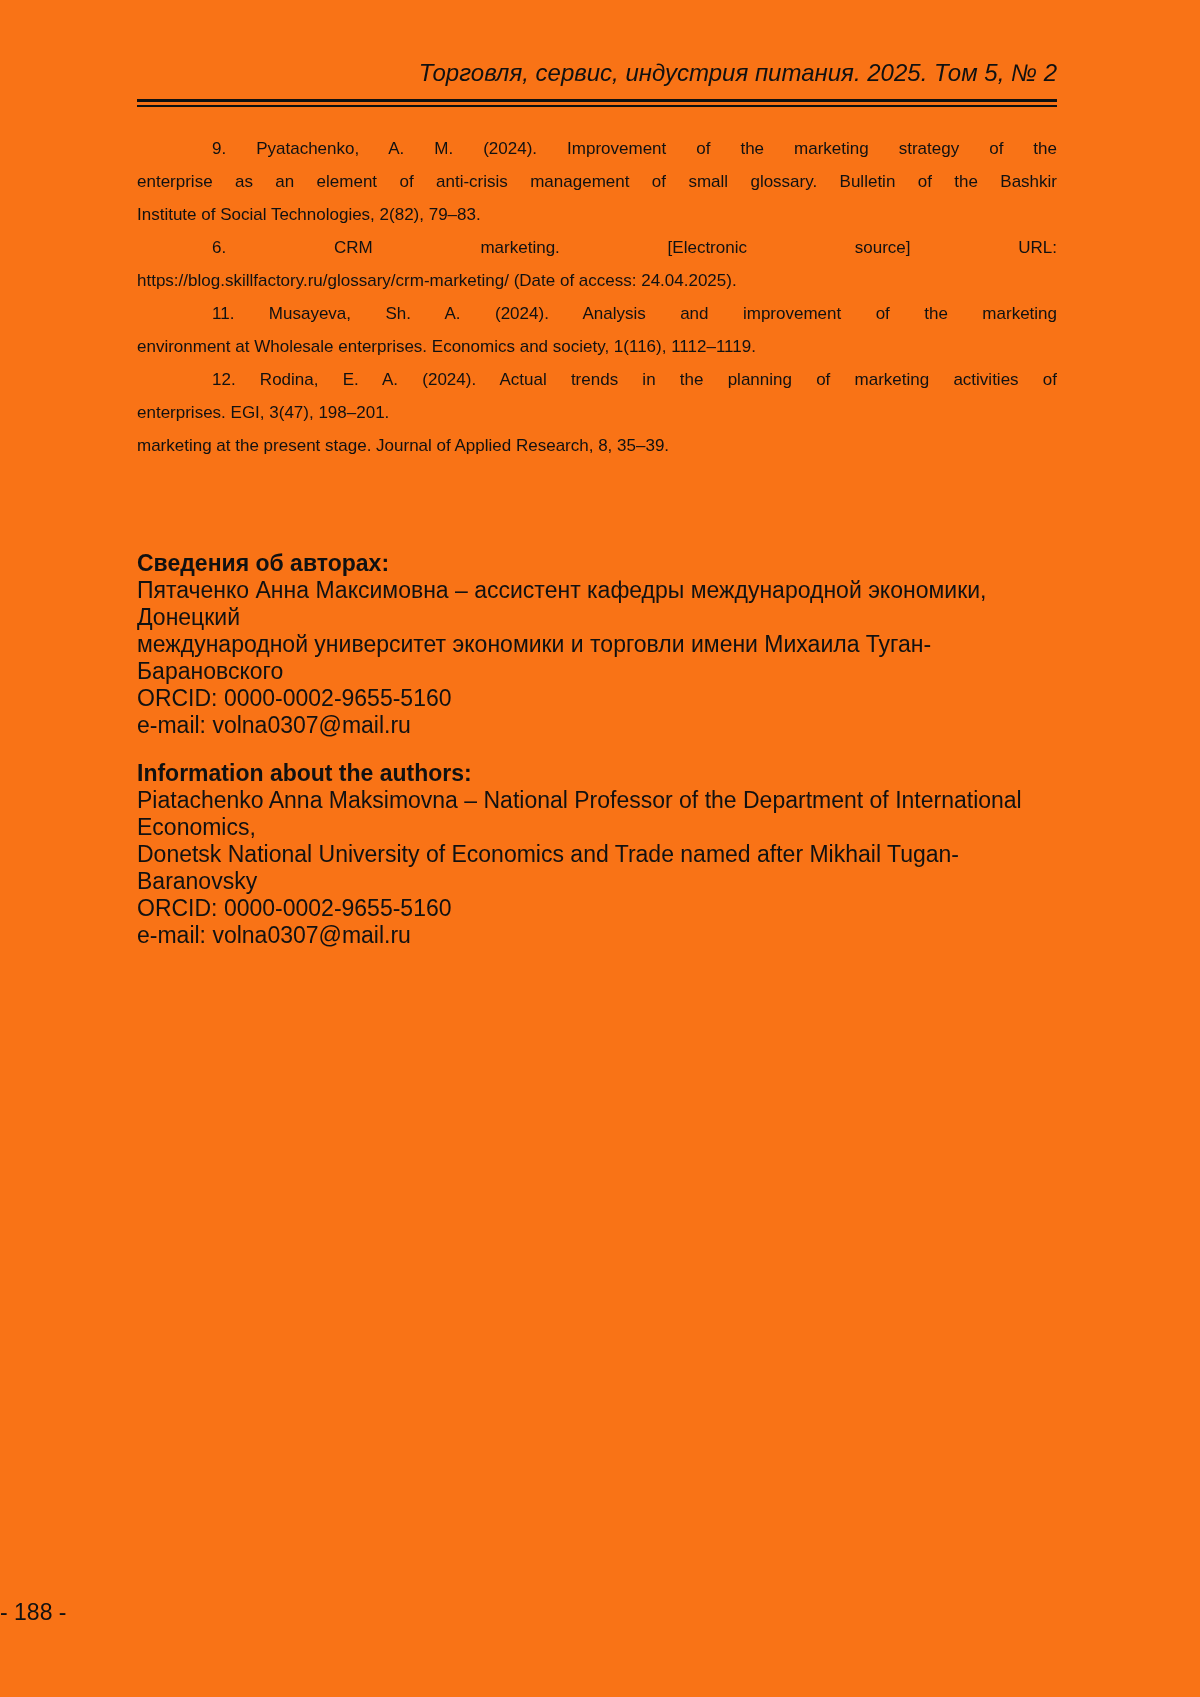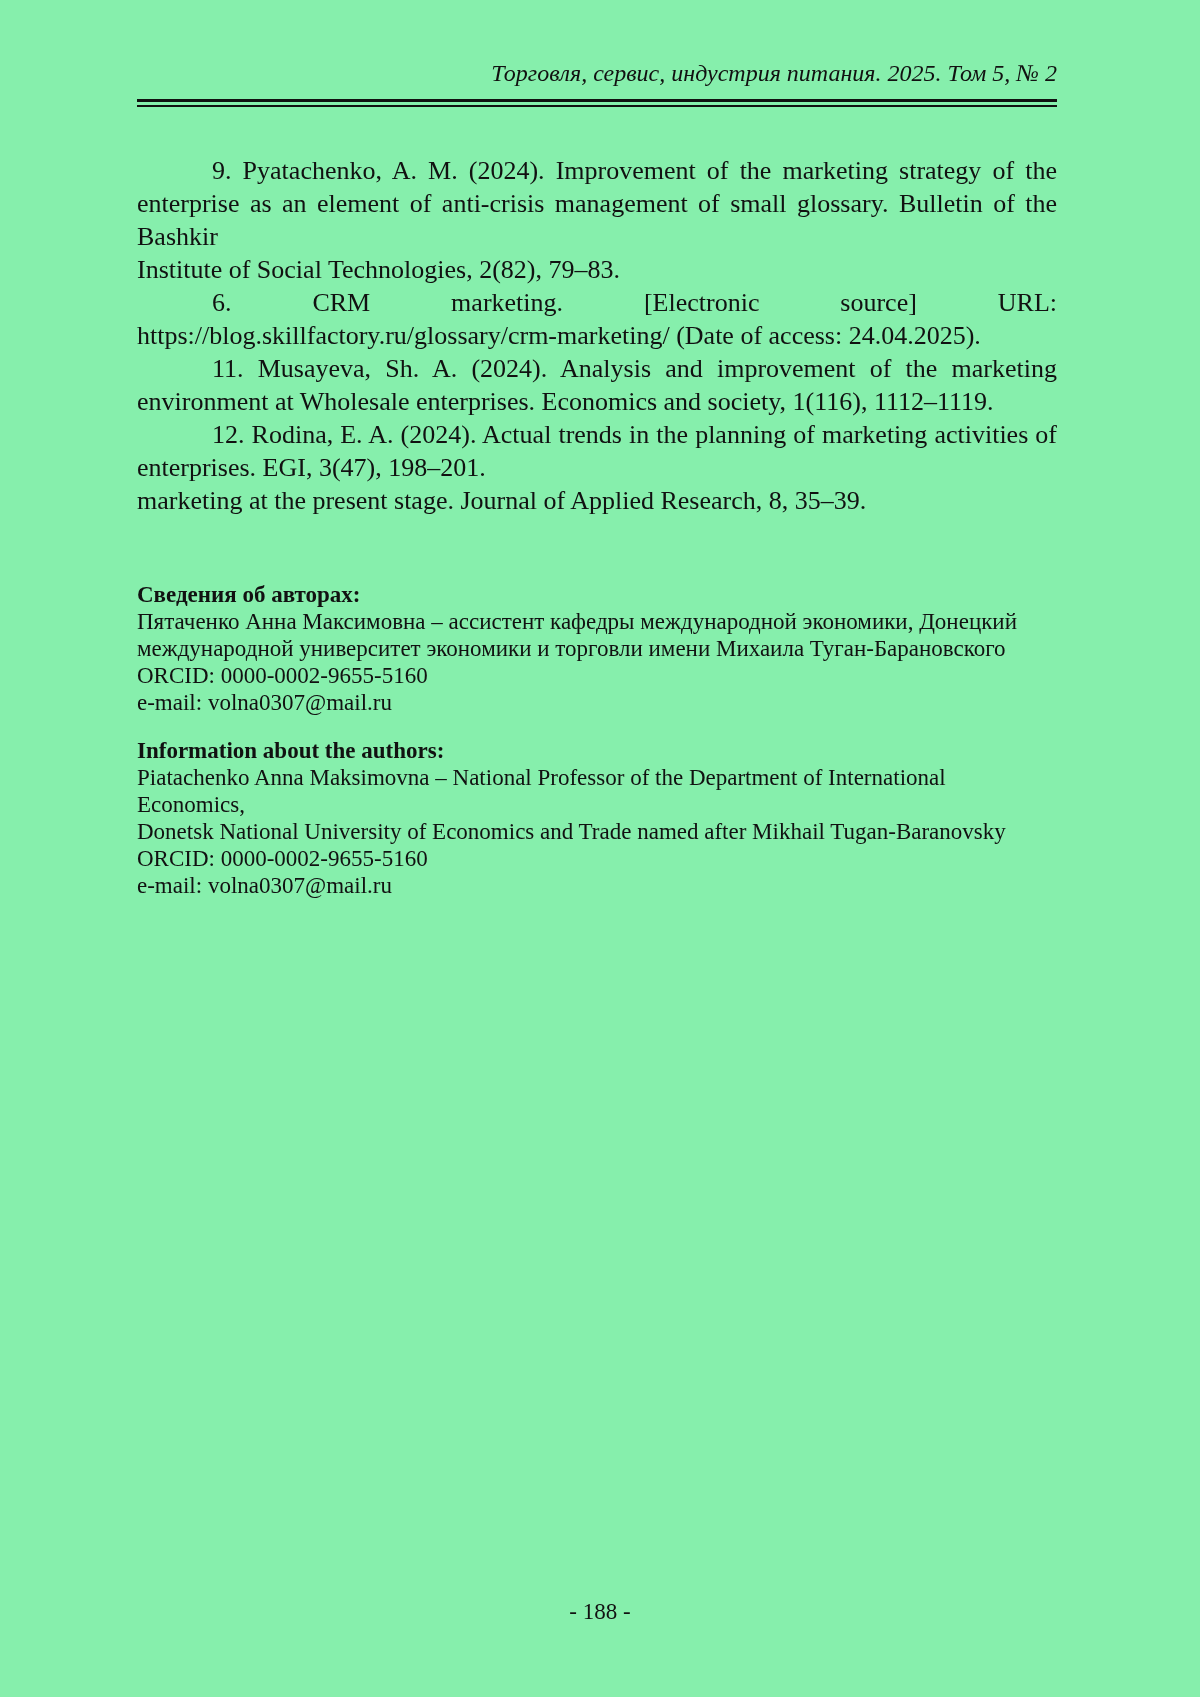--- a/index.html
+++ b/index.html
@@ -4,23 +4,23 @@
 <style>
   html, body {
     margin: 0;
     padding: 0;
     background: #ffffff;
   }
   .page {
     position: relative;
     width: 1200px;
     height: 1697px;
-    background: #86efac;
+    background: #f97316;
     color: #111111;
-    font-family: Liberation Serif, serif;
+    font-family: Liberation Sans, sans-serif;
     overflow: hidden;
   }
   .content {
     position: absolute;
     left: 137px;
     top: 0;
     width: 920px;
   }
   .journal-header {
     padding-top: 58px;
@@ -30,58 +30,58 @@
     text-align: right;
     white-space: nowrap;
   }
   .header-rule {
     margin-top: 11px;
     height: 3px;
     border-top: 3px solid #111111;
     border-bottom: 2px solid #111111;
   }
   .references {
-    margin-top: 47px;
-    font-size: 26px;
+    margin-top: 25px;
+    font-size: 17px;
   }
   .reference { }
   .ref-line {
     line-height: 33px;
     text-align: justify;
     text-align-last: justify;
     white-space: normal;
   }
   .ref-line.first {
     text-indent: 75px;
   }
   .ref-line.last {
     text-align-last: left;
   }
   .authors-block {
     font-size: 23px;
   }
   .authors-block.ru {
-    margin-top: 64px;
+    margin-top: 88px;
   }
   .authors-block.en {
     margin-top: 21px;
   }
   .authors-heading {
     font-weight: bold;
     line-height: 27px;
   }
   .author-line {
     line-height: 27px;
   }
   .page-number {
     position: absolute;
     top: 1598px;
     left: 0;
     width: 1200px;
-    text-align: center;
+    text-align: left;
     font-size: 23px;
     line-height: 28px;
   }
 </style>
 </head>
 <body>
 
 <div class="page">
   <div class="content">
 

